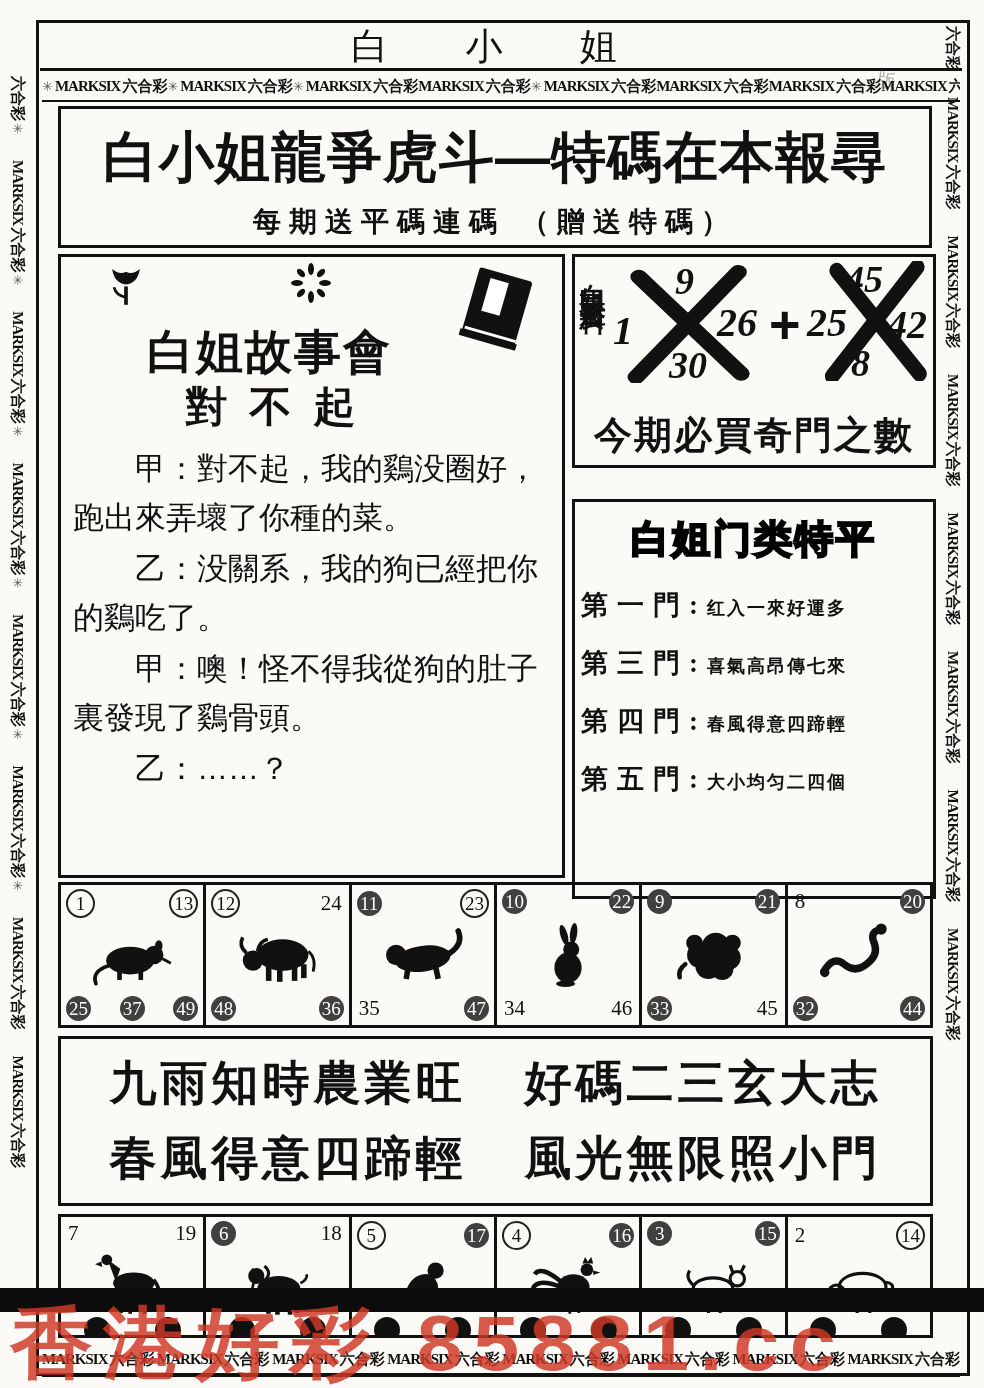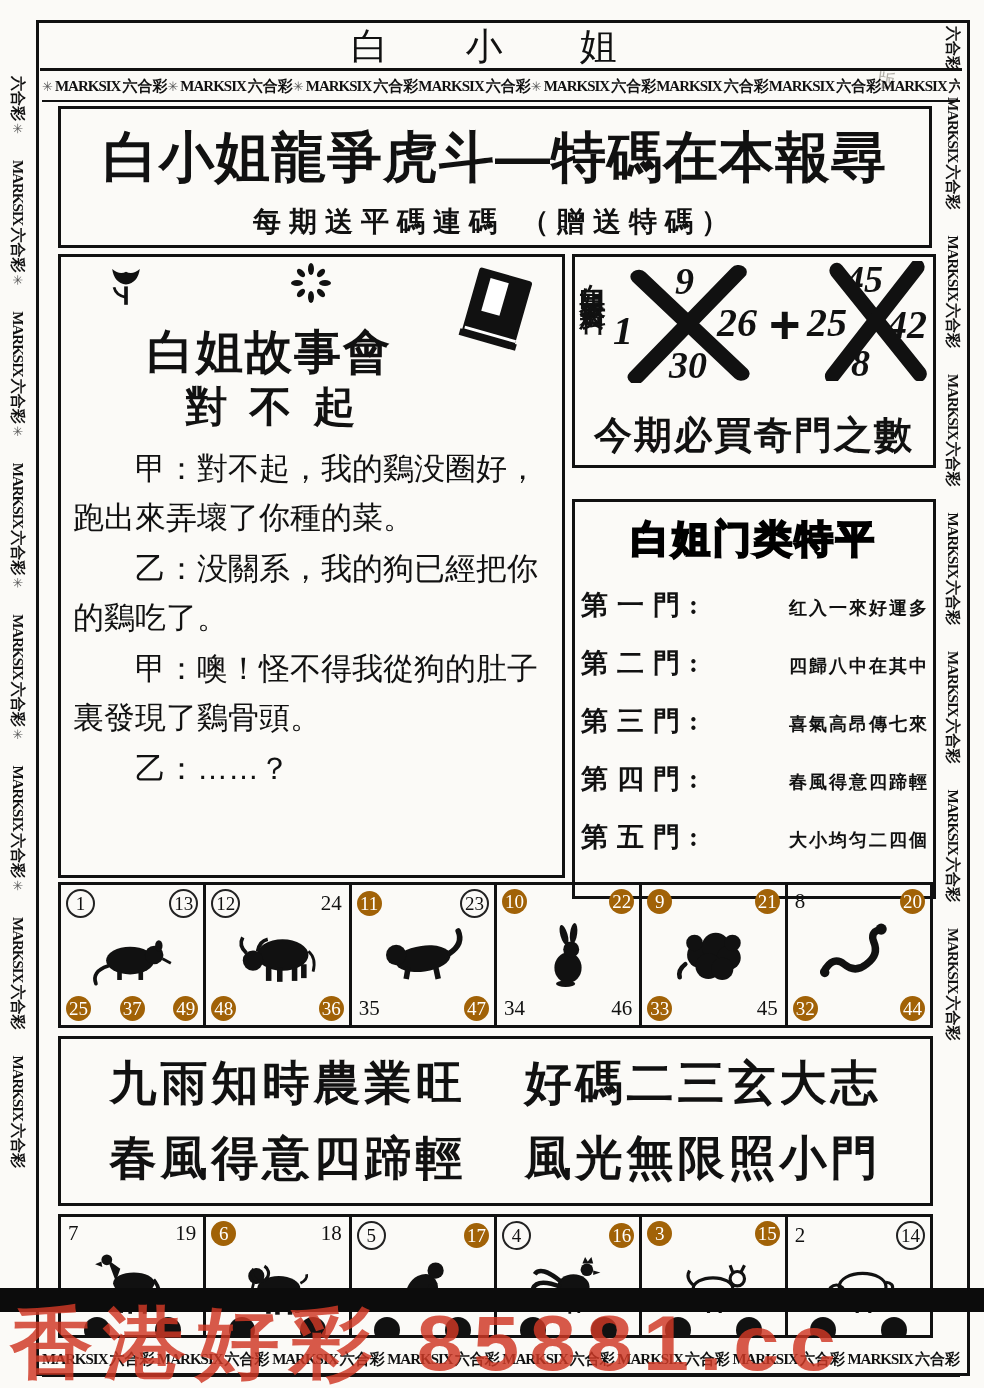--- a/index.html
+++ b/index.html
@@ -59,40 +59,40 @@
   .plus{position:absolute;left:158px;top:34px;font-size:54px;font-weight:900;font-style:normal;
         font-family:"Liberation Sans","DejaVu Sans",sans-serif;}
   .secret-caption{position:absolute;left:0;right:0;bottom:4px;text-align:center;
                   font-size:38px;font-weight:900;letter-spacing:2px;}
   
   .doors-box{position:absolute;left:572px;top:478px;width:364px;height:400px;
              border:3px solid #111;box-sizing:border-box;margin-top:21px;}
   .doors-title{margin-top:12px;text-align:center;font-size:38px;font-weight:900;letter-spacing:3px;
                color:#fff;-webkit-text-stroke:2.4px #000;
                text-shadow:0 0 1px #000,0 0 1px #000;}
-  .door-row{display:flex;align-items:baseline;margin:22px 4px 0 6px;white-space:nowrap;justify-content:space-between;}
+  .door-row{display:flex;align-items:baseline;margin:22px 4px 0 6px;white-space:nowrap;}
   .door-label{font-family:"Liberation Serif","DejaVu Serif",serif;font-size:27px;font-weight:700;
               letter-spacing:9px;}
   .door-text{font-size:18px;font-weight:600;letter-spacing:2px;}
   
   .zrow{position:absolute;left:58px;width:875px;border:3px solid #111;box-sizing:border-box;
         display:flex;}
   .zrow.mid{top:882px;height:146px;}
   .zrow.bot{top:1214px;height:124px;overflow:hidden;}
   .zcell{flex:1 1 0;position:relative;border-right:3px solid #111;}
   .zcell:last-child{border-right:none;}
   .corners{position:absolute;left:5px;right:5px;display:flex;justify-content:space-between;
            align-items:center;}
   .corners.t{top:4px;}
   .corners.b{bottom:4px;}
   .num{font-family:"Liberation Serif","DejaVu Serif",serif;font-size:19px;line-height:25px;
        text-align:center;}
   .num[data-style="plain"]{font-size:21px;padding:0 2px;}
   .num[data-style="outline"]{width:25px;height:25px;border:2px solid #222;border-radius:50%;}
-  .num[data-style="disc"]{width:25px;height:25px;background:#a16207;color:#fff;border-radius:50%;}
+  .num[data-style="disc"]{width:25px;height:25px;background:#404040;color:#fff;border-radius:50%;}
   .zanimal{position:absolute;left:0;right:0;top:50%;transform:translateY(-50%);text-align:center;}
   .zrow.bot .zanimal{top:58%;}
   .ghost-disc{position:absolute;bottom:-8px;width:26px;height:26px;border-radius:50%;background:#111;}
   .ghost-disc.l{left:16%;} .ghost-disc.r{right:16%;}
   
   .poem-box{position:absolute;left:58px;top:1036px;width:875px;height:170px;
             border:3px solid #111;box-sizing:border-box;display:flex;flex-direction:column;
             justify-content:space-evenly;}
   .poem-line{display:flex;justify-content:center;gap:58px;font-size:47px;font-weight:900;
              letter-spacing:4px;white-space:nowrap;}
@@ -302,24 +302,20 @@
     <div class="secret-caption">今期必買奇門之數</div>
   </div>
 
   <div class="doors-box">
     <div class="doors-title">白姐门类特平</div>
     <div class="door-row">
       <span class="door-label">第一門:</span>
       <span class="door-text">红入一來好運多</span>
     </div>
     <div class="door-row">
-      <span class="door-label">第二門:</span>
-      <span class="door-text">四歸八中在其中</span>
-    </div>
-    <div class="door-row">
       <span class="door-label">第三門:</span>
       <span class="door-text">喜氣高昂傳七來</span>
     </div>
     <div class="door-row">
       <span class="door-label">第四門:</span>
       <span class="door-text">春風得意四蹄輕</span>
     </div>
     <div class="door-row">
       <span class="door-label">第五門:</span>
       <span class="door-text">大小均匀二四個</span>

